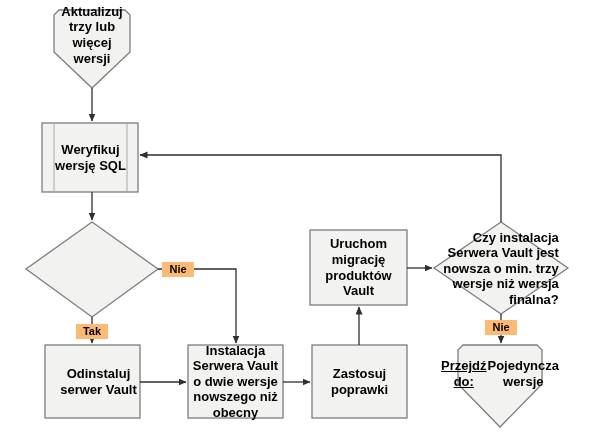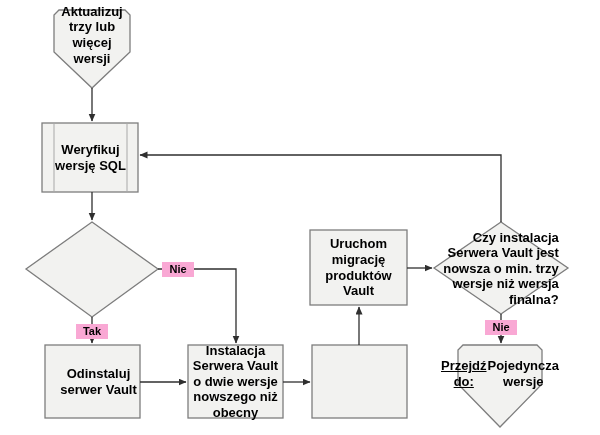--- a/index.html
+++ b/index.html
@@ -21,21 +21,21 @@
     display: flex;
     align-items: center;
     justify-content: center;
     text-align: center;
     font-weight: bold;
     font-size: 13px;
     line-height: 1.2;
     color: #000000;
     white-space: pre-line;
   }
-  .edge-lbl { background: #f9a8d4; font-size: 11px; }
+  .edge-lbl { background: #fdba74; font-size: 11px; }
   .goto-lbl { flex-direction: row; gap: 1px; }
   .goto-lbl .title { text-decoration: underline; }
 </style>
 </head>
 <body>
 
 <div class="stage">
 
   <svg width="600" height="435" viewBox="0 0 600 435">
     <defs>
@@ -88,20 +88,22 @@
 
   <div class="lbl" style="left:45px; top:345px; width:95px; height:73px;margin-left:6px;">Odinstaluj
 serwer Vault</div>
 
   <div class="lbl" style="left:188px; top:345px; width:95px; height:73px;">Instalacja
 Serwera Vault
 o dwie wersje
 nowszego niż
 obecny</div>
 
+  <div class="lbl" style="left:312px; top:345px; width:95px; height:73px;">Zastosuj
+poprawki</div>
 
   <div class="lbl" style="left:308px; top:230px; width:101px; height:75px;">Uruchom migrację
 produktów Vault</div>
 
   <div class="lbl" style="left:434px; top:224px; width:134px; height:89px;text-align:right;">Czy instalacja
 Serwera Vault jest
 nowsza o min. trzy
 wersje niż wersja
 finalna?</div>
 

